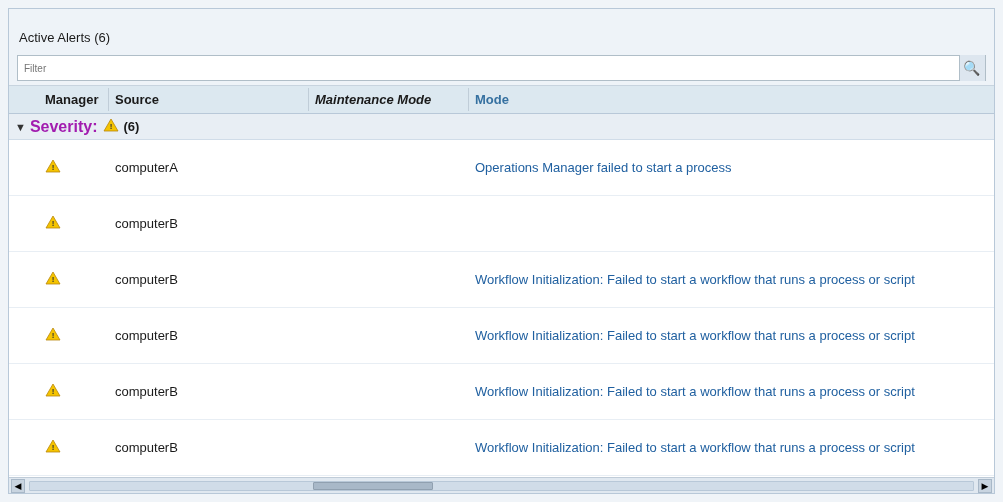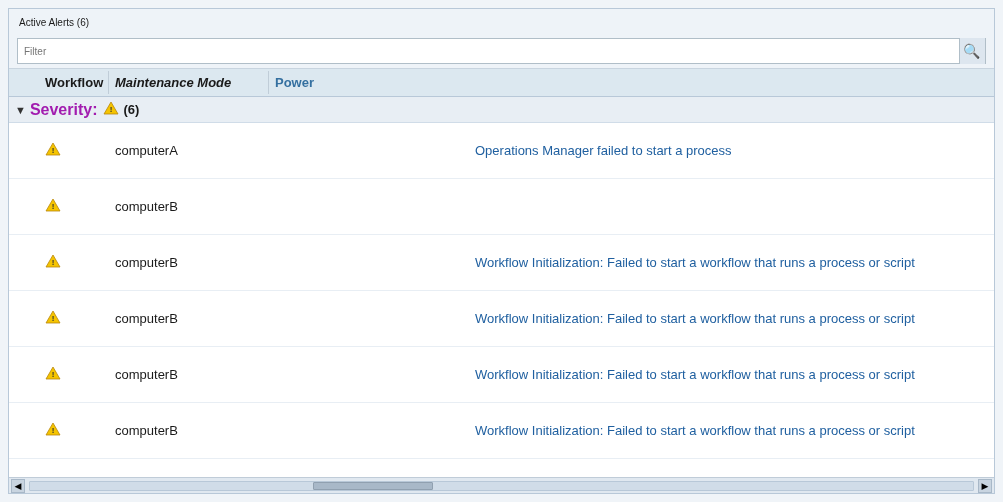--- a/index.html
+++ b/index.html
@@ -13,25 +13,26 @@
     }
     .panel {
       background: #eef3f8;
       border: 1px solid #b8c8d8;
       margin: 8px;
       height: 486px;
       display: flex;
       flex-direction: column;
     }
     .panel-title {
-      font-size: 10px;
+      font-size: 13px;
       font-weight: 400;
       color: #1a1a1a;
       padding: 8px 10px 6px 10px;
       background: #eef3f8;
+      margin-top: 13px;
     }
     .search-bar {
       padding: 4px 8px;
       background: #eef3f8;
     }
     .search-bar-inner {
       display: flex;
       align-items: center;
       background: white;
       border: 1px solid #b0bec8;
@@ -235,23 +236,24 @@
 
   <div class="search-bar">
     <div class="search-bar-inner">
       <input class="search-input" type="text" placeholder="Filter" style="">
       <div class="search-icon-wrap">🔍</div>
     </div>
   </div>
 
   <div class="table-container">
     <div class="table-header">
-      <div class="col-severity-h">Workflow</div>
+      <div class="col-severity-h">Manager</div>
+      <div class="col-source-h">Source</div>
       <div class="col-maintenance-h">Maintenance Mode</div>
-      <div class="col-name-h">Power</div>
+      <div class="col-name-h">Mode</div>
     </div>
 
     <div class="table-body">
 
       <div class="group-row">
         <span class="group-arrow">▼</span>
         <span class="group-label">Severity:</span>
         <span class="group-icon">
           <svg width="16" height="14" viewBox="0 0 16 14">
             <polygon points="8,1 15,13 1,13" fill="#f5c400" stroke="#b8860b" stroke-width="0.8"></polygon>

